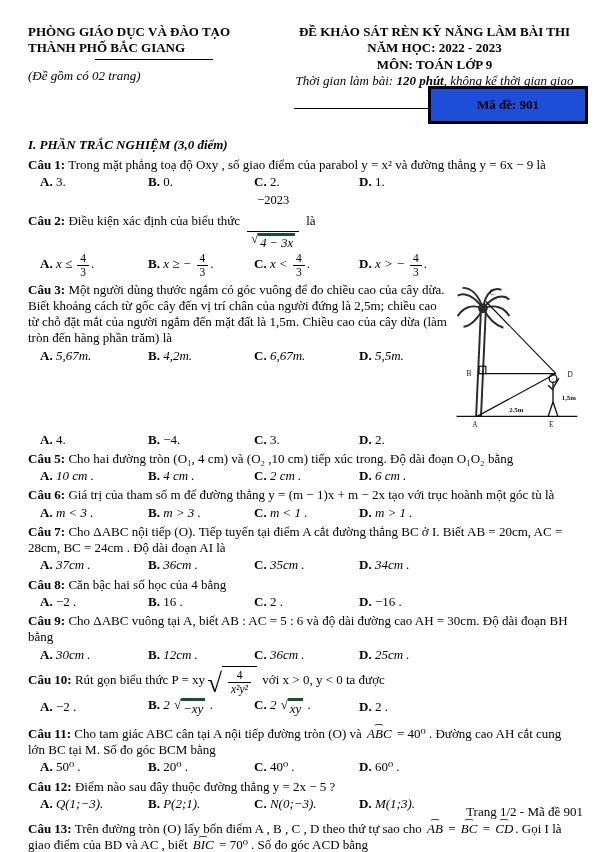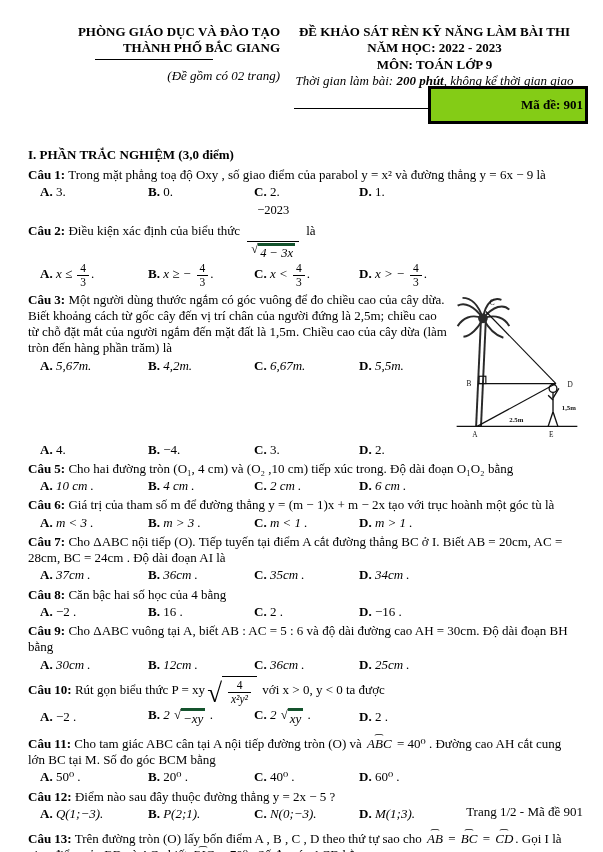--- a/index.html
+++ b/index.html
@@ -7,31 +7,31 @@
     position:relative;width:603px;height:852px;background:#ffffff;
     box-sizing:border-box;padding:24px 22px 0 28px;
     font-family:"Liberation Serif","DejaVu Serif",serif;
     font-size:13px;line-height:1.25;color:#000;overflow:hidden;
   }
   .b{font-weight:bold}
   .i{font-style:italic}
   .mi{font-style:italic}
   
   .header{display:flex;}
-  .h-left{width:252px;text-align:right;}
+  .h-left{width:252px;text-align:left;}
   .h-left .rule{width:118px;border-top:1.2px solid #000;margin:2px auto 8px;}
   .h-left .note{margin-top:6px;}
   .h-right{flex:1;text-align:center;margin-left:8px;}
   .h-right .rule{width:96%;border-top:1.2px solid #000;margin:3px auto 0;}
   .code-box{
     position:absolute;top:86px;right:15px;width:150px;
-    border:3px solid #000;text-align:right;font-weight:bold;
-    padding:8px 2px;background:#84cc16;
+    border:3px solid #000;text-align:center;font-weight:bold;
+    padding:8px 2px;background:#1d4ed8;
   }
-  .section-title{margin:38px 0 3px 0;font-weight:bold;}
+  .section-title{margin:28px 0 3px 0;font-weight:bold;font-style:italic;}
   
   .q{margin:0 0 3px 0;}
   .qt{margin:2px 0 1px 0;}
   .qt b{font-weight:bold;}
   .opts{display:grid;grid-template-columns:108px 106px 105px auto;
         padding-left:12px;margin:0 0 1px 0;align-items:center;}
   .opt{white-space:nowrap;}
   
   .frac{display:inline-flex;flex-direction:column;align-items:center;
         vertical-align:middle;font-size:11.5px;line-height:1.12;margin:0 2px;}
@@ -68,21 +68,21 @@
     <div class="h-left">
       <div class="b">PHÒNG GIÁO DỤC VÀ ĐÀO TẠO</div>
       <div class="b">THÀNH PHỐ BẮC GIANG</div>
       <div class="rule"></div>
       <div class="i note">(Đề gồm có 02 trang)</div>
     </div>
     <div class="h-right">
       <div class="b">ĐỀ KHẢO SÁT RÈN KỸ NĂNG LÀM BÀI THI</div>
       <div class="b">NĂM HỌC: 2022 - 2023</div>
       <div class="b">MÔN: TOÁN LỚP 9</div>
-      <div class="i"><span>Thời gian làm bài: </span><b>200 phút</b><span>, không kể thời gian giao đề</span></div>
+      <div class="i"><span>Thời gian làm bài: </span><b>120 phút</b><span>, không kể thời gian giao đề</span></div>
       <div class="rule"></div>
     </div>
   </div>
 
   <div class="code-box">Mã đề: 901</div>
 
   <div class="section-title">I. PHẦN TRẮC NGHIỆM (3,0 điểm)</div>
 
   <div class="q">
     <p class="qt"><b>Câu 1:</b> <span>Trong mặt phẳng toạ độ Oxy , số giao điểm của parabol y = x² và đường thẳng y = 6x − 9 là</span></p>

